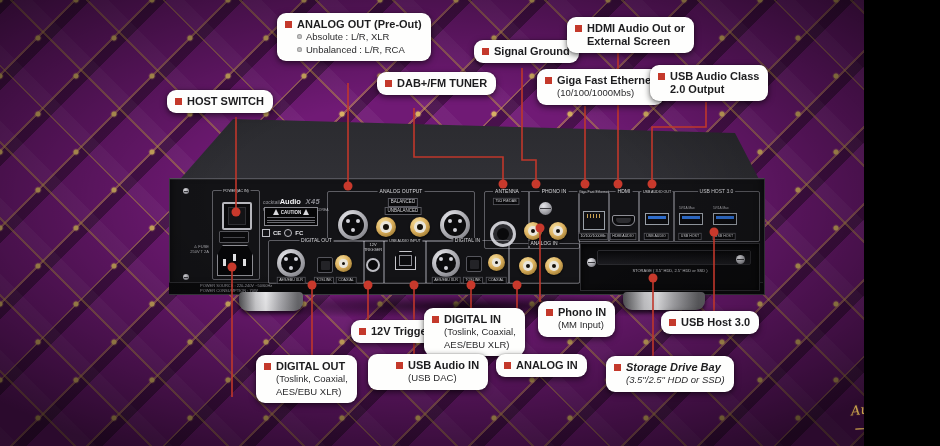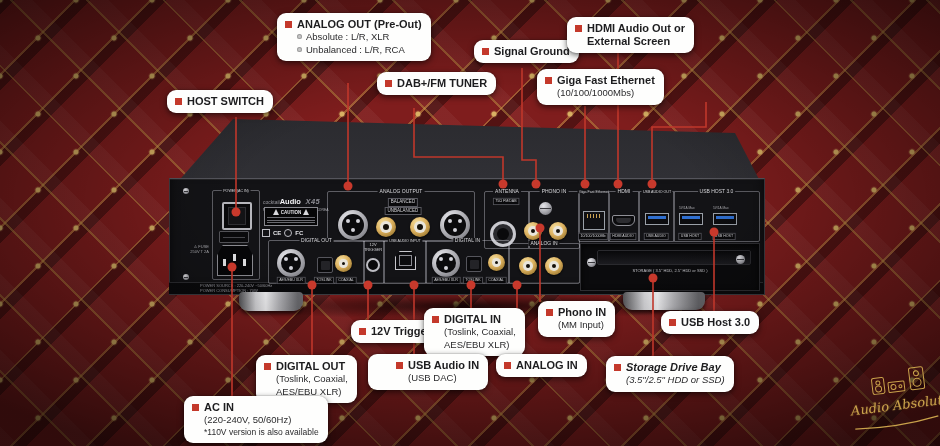--- a/index.html
+++ b/index.html
@@ -1,18 +1,18 @@
 <!DOCTYPE html>
 <html><head>
 <meta charset="utf-8">
 <style>
   html,body{margin:0;padding:0;background:#000;}
-  #stage{position:relative;width:940px;height:446px;overflow:hidden;
+  #stage{position:relative;width:864px;height:446px;overflow:hidden;
     font-family:"Liberation Sans",sans-serif;
-    background:#7f1d1d;}
+    background:#701a75;}
   
   .quilt{position:absolute;inset:0;
     background-image:
       radial-gradient(circle, #d9b264 0, #d9b264 2px, rgba(217,178,100,.25) 3px, transparent 4px),
       radial-gradient(circle, #d9b264 0, #d9b264 2px, rgba(217,178,100,.25) 3px, transparent 4px),
       repeating-linear-gradient(45deg, transparent 0 52px, rgba(198,158,74,.48) 52px 54px),
       repeating-linear-gradient(135deg, transparent 0 52px, rgba(198,158,74,.48) 52px 54px),
       repeating-linear-gradient(45deg, rgba(255,255,255,.045) 0 14px, transparent 14px 54px),
       repeating-linear-gradient(135deg, rgba(0,0,0,.35) 0 10px, transparent 10px 54px);
     background-size:76px 76px,76px 76px,auto,auto,auto,auto;
@@ -376,20 +376,27 @@
       </div>
     <div class="t2">External Screen</div>
   </div>
   <div class="pill" style="left:537px;top:69px;">
     <div class="t">
         <span class="rsq"></span>
         <span>Giga Fast Ethernet</span>
       </div>
     <div class="sub">(10/100/1000Mbs)</div>
   </div>
+  <div class="pill" style="left:650px;top:65px;">
+    <div class="t">
+        <span class="rsq"></span>
+        <span>USB Audio Class</span>
+      </div>
+    <div class="t2">2.0 Output</div>
+  </div>
   <div class="pill" style="left:319px;top:320px;margin-left:32px;">
     <div class="t">
         <span class="rsq"></span>
         <span>12V Trigger Out</span>
       </div>
   </div>
   <div class="pill" style="left:424px;top:308px;">
     <div class="t">
         <span class="rsq"></span>
         <span>DIGITAL IN</span>
@@ -430,28 +437,20 @@
         <span class="rsq"></span>
         <span>ANALOG IN</span>
       </div>
   </div>
   <div class="pill" style="left:606px;top:356px;font-style:italic;">
     <div class="t">
         <span class="rsq"></span>
         <span>Storage Drive Bay</span>
       </div>
     <div class="sub">(3.5"/2.5" HDD or SSD)</div>
-  </div>
-  <div class="pill" style="left:184px;top:396px;">
-    <div class="t">
-        <span class="rsq"></span>
-        <span>AC IN</span>
-      </div>
-    <div class="sub">(220-240V, 50/60Hz)</div>
-    <div class="sub tiny">*110V version is also available</div>
   </div>
 
   <div class="logo">
     <svg width="60" height="26" viewBox="0 0 60 26" style="margin-left:22px;">
       <g fill="none" stroke="#c9a24b" stroke-width="1">
         <rect x="2" y="8" width="12" height="16" rx="2"></rect>
           <circle cx="8" cy="13" r="2"></circle>
           <circle cx="8" cy="19" r="3"></circle>
         <rect x="18" y="14" width="16" height="10" rx="1"></rect>
           <circle cx="23" cy="19" r="2.5"></circle>

